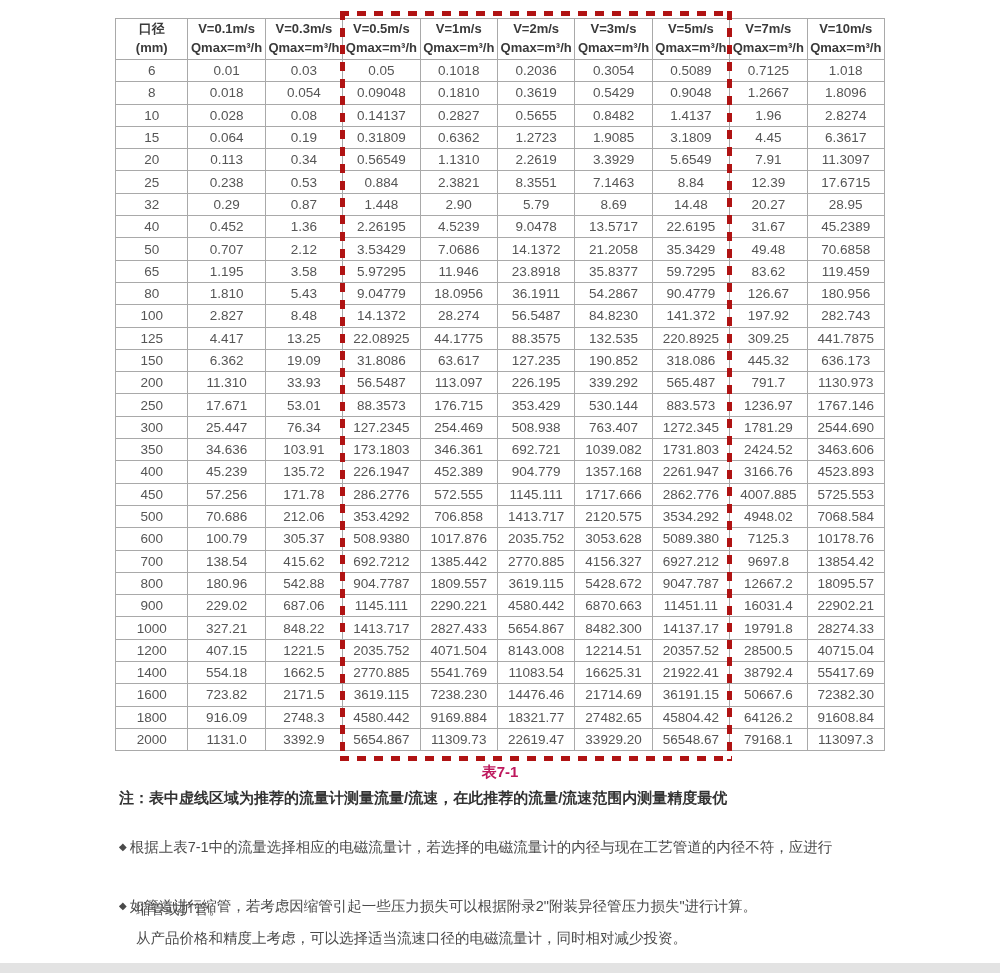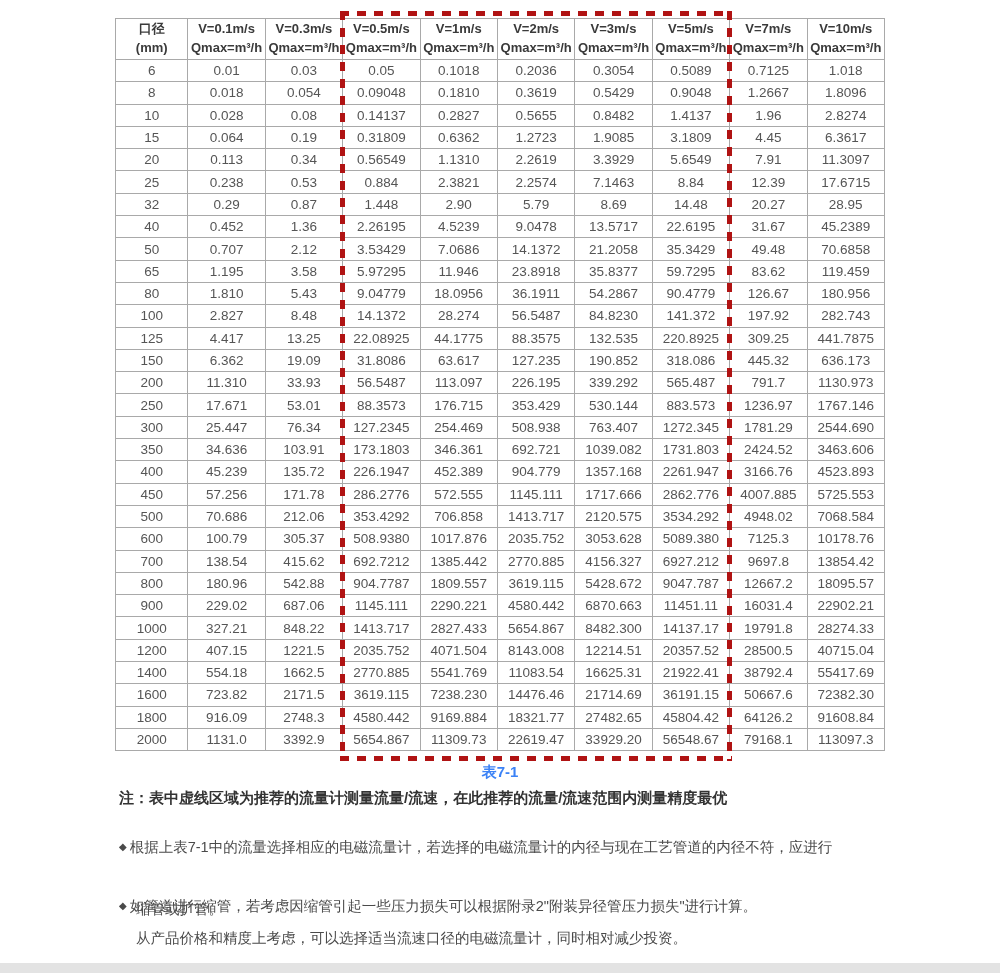--- a/index.html
+++ b/index.html
@@ -12,21 +12,21 @@
   th,td{border:1px solid #a9a9a9;padding:0;text-align:center;overflow:hidden;white-space:nowrap;}
   th{font-size:13px;font-weight:bold;color:#3a3a3a;height:40px;line-height:1.45;}
   td{font-size:13.5px;color:#555;height:21.3px;}
   
   .dash{position:absolute;z-index:5;pointer-events:none;}
   .dash-top   {left:225px;top:-7px;  width:392px;height:5px;background:repeating-linear-gradient(to right,#b01313 0 9px,transparent 9px 17px);}
   .dash-bottom{left:225px;bottom:-10px;width:392px;height:5px;background:repeating-linear-gradient(to right,#b01313 0 9px,transparent 9px 17px);}
   .dash-left  {left:225px;top:-7px;bottom:-10px;width:5px;background:repeating-linear-gradient(to bottom,#b01313 0 9px,transparent 9px 17px);}
   .dash-right {left:612px;top:-7px;bottom:-10px;width:5px;background:repeating-linear-gradient(to bottom,#b01313 0 9px,transparent 9px 17px);}
   .caption{position:absolute;top:763px;left:0;width:1000px;text-align:center;
-           font-size:15px;font-weight:bold;color:#3b82f6;}
+           font-size:15px;font-weight:bold;color:#be185d;}
   .note{position:absolute;top:789px;left:119px;font-size:15px;font-weight:bold;color:#333333;}
   .para-line{position:absolute;font-size:14.5px;color:#4a4a4a;white-space:nowrap;}
   .p1l1{top:838px;left:119px;}
   .p1l2{top:872px;left:136px;margin-top:28px;}
   .p2l1{top:897px;left:119px;}
   .p2l2{top:929px;left:136px;}
   .bullet{font-size:10px;margin-right:3px;vertical-align:2px;color:#4a4a4a;}
   .footer-bar{position:absolute;left:0;bottom:0;width:1000px;height:10px;background:#e3e3e3;}
 </style>
 </head>
@@ -150,21 +150,21 @@
           <td>5.6549</td>
           <td>7.91</td>
           <td>11.3097</td>
         </tr>
         <tr>
           <td>25</td>
           <td>0.238</td>
           <td>0.53</td>
           <td>0.884</td>
           <td>2.3821</td>
-          <td>2.2574</td>
+          <td>8.3551</td>
           <td>7.1463</td>
           <td>8.84</td>
           <td>12.39</td>
           <td>17.6715</td>
         </tr>
         <tr>
           <td>32</td>
           <td>0.29</td>
           <td>0.87</td>
           <td>1.448</td>

